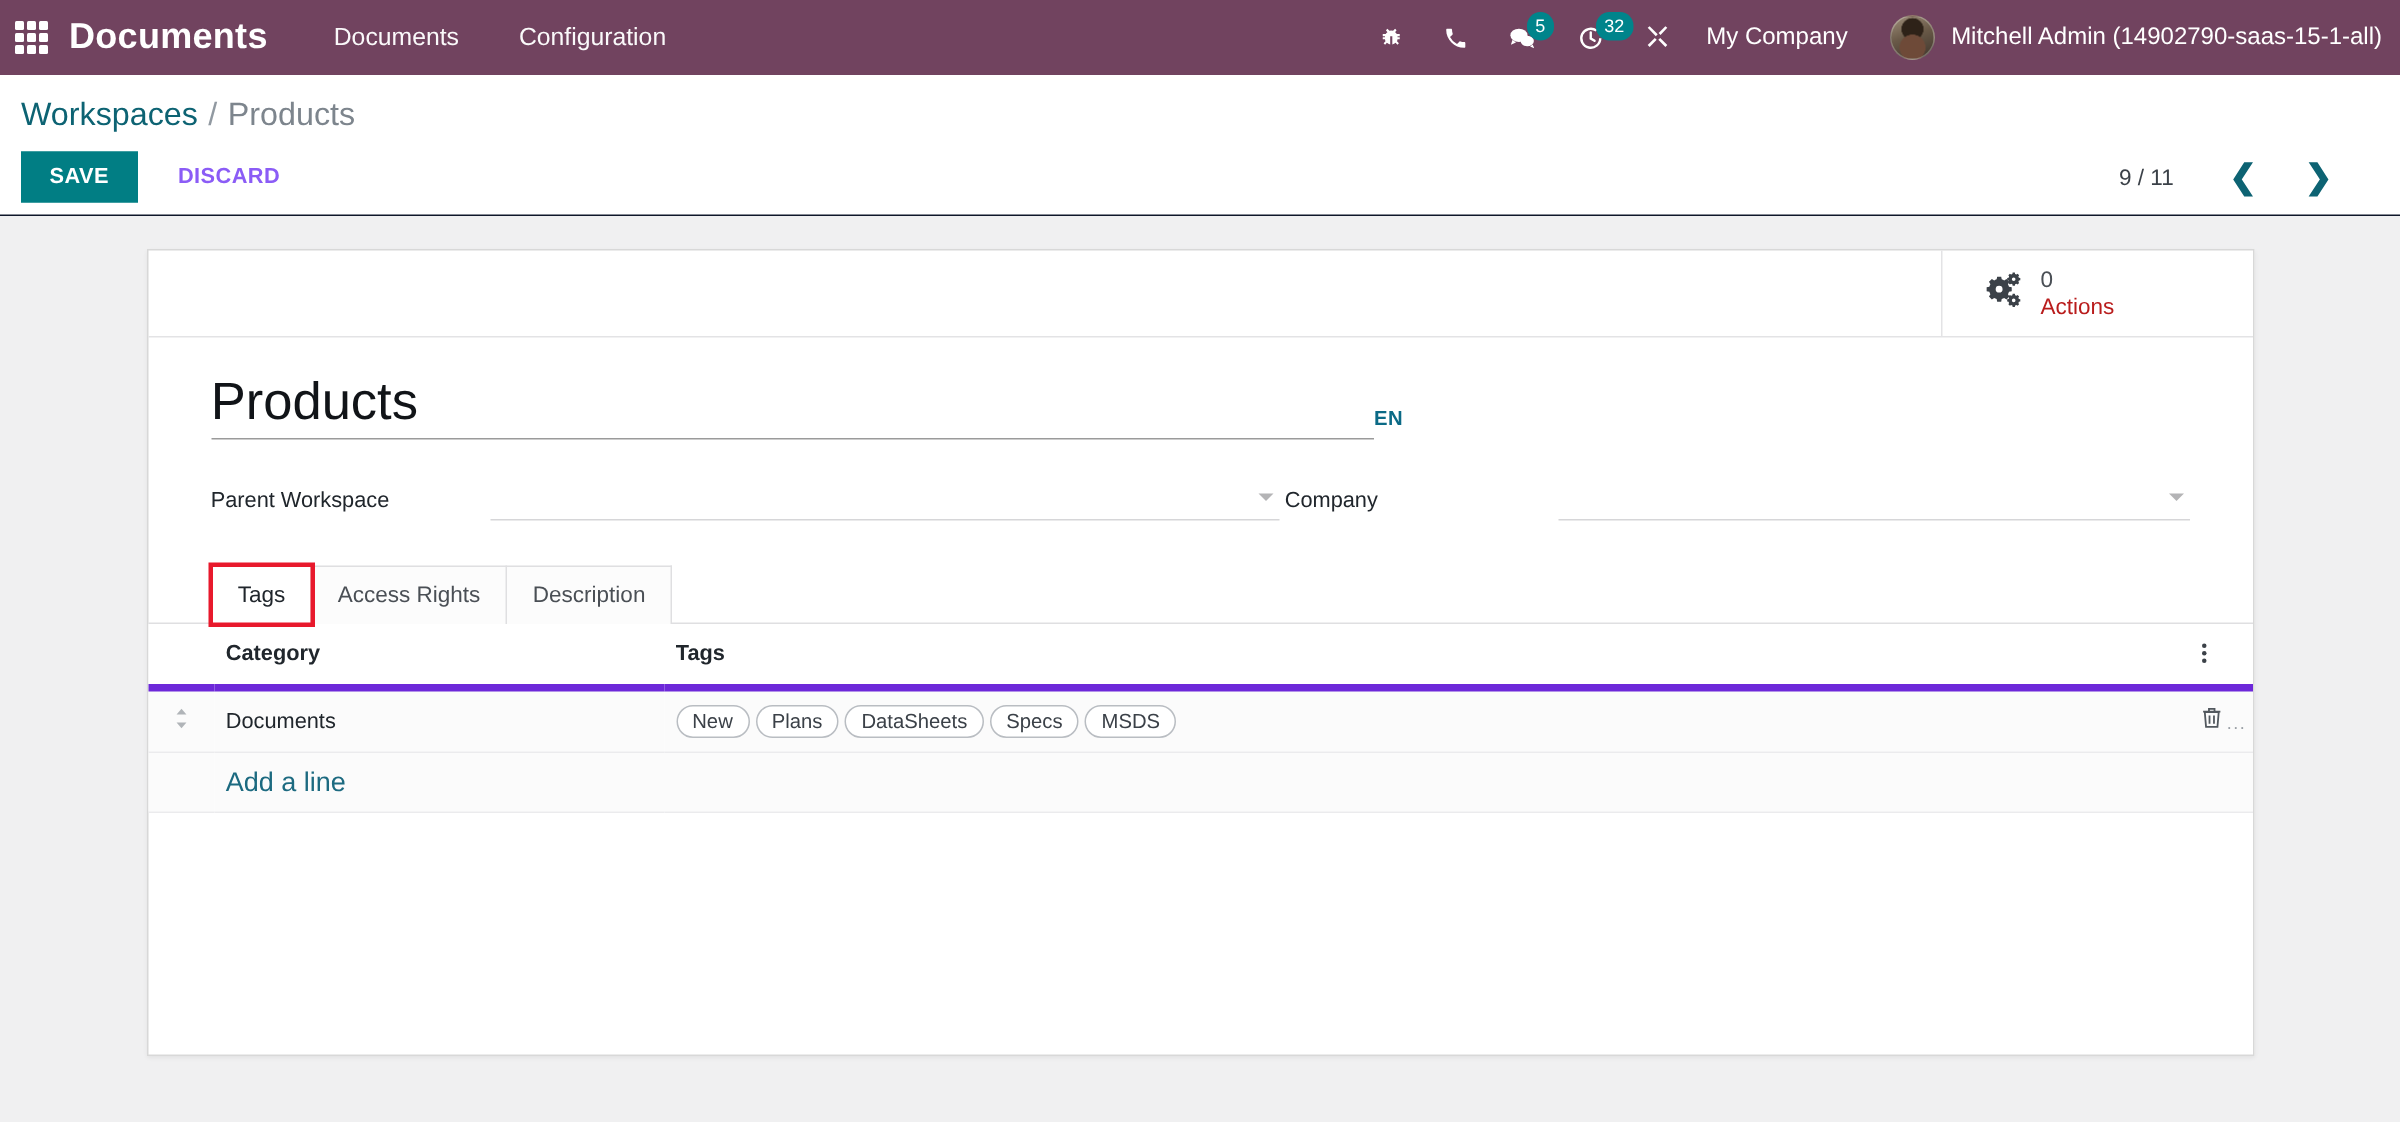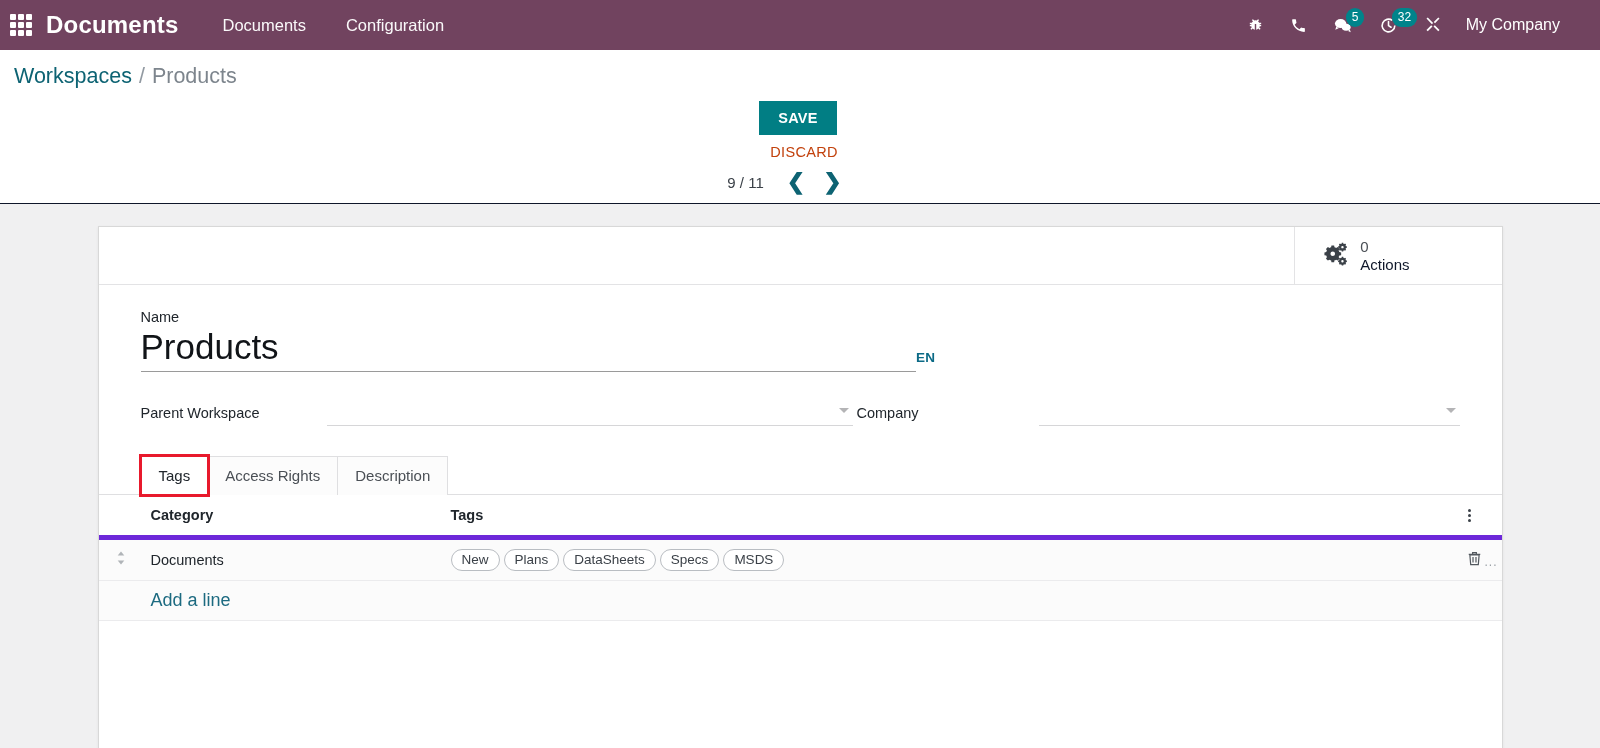--- a/index.html
+++ b/index.html
@@ -78,45 +78,45 @@
     padding: 14px 18px 8px 14px;
   }
   .breadcrumb {
     font-size: 21.5px;
     display: flex; align-items: baseline; gap: 7px;
     margin-bottom: 12px;
   }
   .bc-link { color: #0d6373; cursor: pointer; }
   .bc-sep { color: #9199a1; }
   .bc-current { color: #7d858d; }
-  .cp-row { display: flex; align-items: center; flex-direction: column; }
+  .cp-row { display: flex; align-items: center; }
   .btn-save {
     background: #017e84;
     color: #fff;
     border: 1px solid #017e84;
     font-size: 14.5px;
     font-weight: bold;
     letter-spacing: .3px;
     padding: 8px 18px;
     cursor: pointer;
     border-radius: 0;
   }
   .btn-discard {
     background: transparent;
     border: 1px solid transparent;
-    color: #c2410c;
+    color: #8b5cf6;
     font-size: 14.5px;
-    font-weight: normal;
+    font-weight: bold;
     letter-spacing: .3px;
     padding: 8px 14px;
     margin-left: 12px;
     cursor: pointer;
   }
   .cp-spacer { flex: 1 1 auto; }
-  .pager { display: flex; align-items: center; gap: 0; margin-right: 18px; }
+  .pager { display: flex; align-items: center; gap: 14px; margin-right: 18px; }
   .pager-text { font-size: 15px; color: #3b4148; margin-right: 14px; white-space: nowrap; }
   .pager-btn {
     color: #0d6373;
     font-size: 22px;
     line-height: 1;
     padding: 2px 9px;
     cursor: pointer;
     font-weight: bold;
   }
 
@@ -145,21 +145,21 @@
   }
   .stat-button {
     display: flex; align-items: center; gap: 11px;
     border-left: 1px solid #e3e3e5;
     padding: 0 92px 0 26px;
     cursor: pointer;
   }
   .stat-ico { color: #4a4f55; }
   .stat-text { display: flex; flex-direction: column; line-height: 1.2; }
   .stat-val { font-size: 15px; color: #4a4f55; }
-  .stat-lbl { font-size: 15px; color: #0f172a; text-align: center; }
+  .stat-lbl { font-size: 15px; color: #b91c1c; text-align: center; }
 
   .form-body { padding: 24px 42px 0 42px; flex: 1 1 auto; display: flex; flex-direction: column; }
 
   .field-label { font-size: 14.5px; color: #20262c; margin-bottom: 3px; }
   .name-wrap { display: flex; align-items: flex-start; width: 795px; }
   .name-input {
     font-size: 35px;
     color: #111418;
     border: 0;
     border-bottom: 1px solid #9a9a9a;
@@ -335,20 +335,24 @@
         <path d="M3.3 3.3 5 2l7.2 7.2-1.7 1.7L3.3 3.3z"></path>
         <path d="M20.7 3.3 19 2l-6 6 1.7 1.7 6-6.4z"></path>
         <path d="M9.6 12.4 3.3 18.7 5 20.4l6.3-6.3-1.7-1.7z"></path>
         <path d="M14.4 12.4l6.3 6.3-1.7 1.7-6.3-6.3 1.7-1.7z"></path>
       </svg>
     </div>
   </div>
 
   <div class="company-name">My Company</div>
 
+  <div class="user-block">
+    <div class="avatar"></div>
+    <div class="user-name">Mitchell Admin (14902790-saas-15-1-all)</div>
+  </div>
 </div>
 
 <div class="control-panel">
   <div class="breadcrumb">
     <span class="bc-link">Workspaces</span>
     <span class="bc-sep">/</span>
     <span class="bc-current">Products</span>
   </div>
   <div class="cp-row">
     <button class="btn-save">SAVE</button>
@@ -377,21 +381,20 @@
         <span class="stat-text">
           <span class="stat-val">0</span>
           <span class="stat-lbl">Actions</span>
         </span>
       </div>
     </div>
 
     <div class="form-body">
 
       <div>
-        <div class="field-label">Name</div>
         <div class="name-wrap">
           <input class="name-input" value="Products" style="">
           <span class="lang-badge">EN</span>
         </div>
       </div>
 
       <div class="two-col">
         <div class="fld-group left">
           <span class="fld-name">Parent Workspace</span>
           <span class="m2o">

